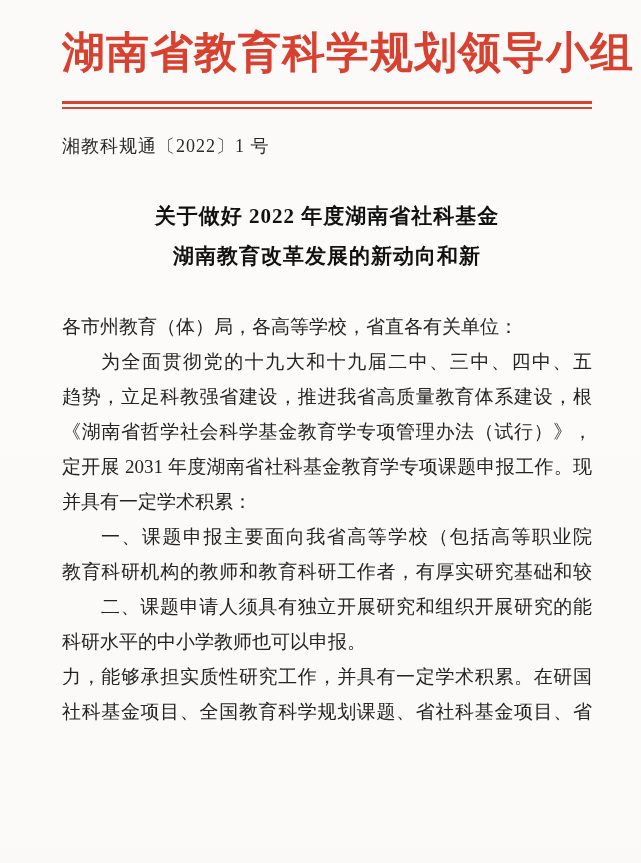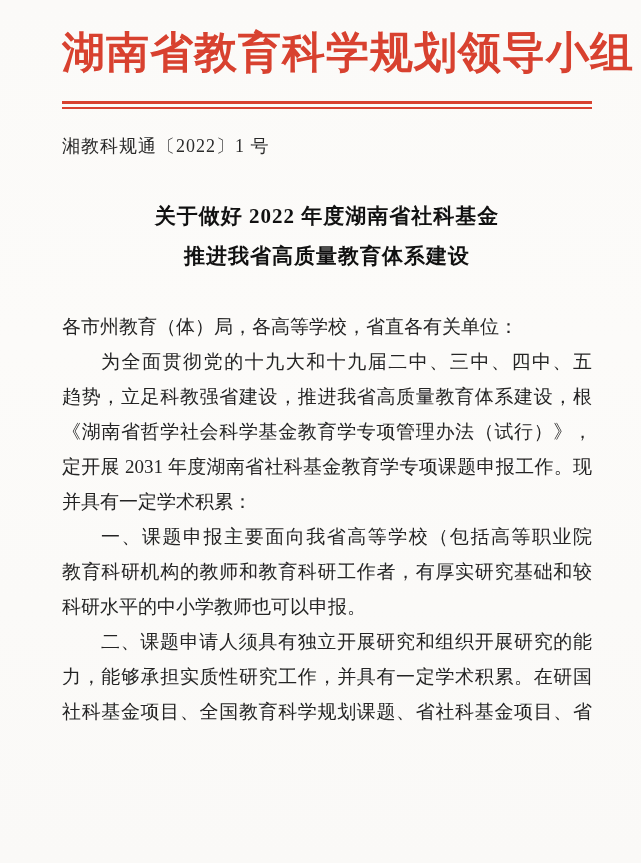--- a/index.html
+++ b/index.html
@@ -89,32 +89,32 @@
       <div class="double-rule">
         <div class="rule-thick"></div>
         <div class="rule-thin"></div>
       </div>
     </div>
 
     <div class="doc-number">湘教科规通〔2022〕1 号</div>
 
     <h1 class="doc-title">
       <span class="title-line">关于做好 2022 年度湖南省社科基金</span>
-      <span class="title-line">推进我省高质量教育体系建设</span>
+      <span class="title-line">湖南教育改革发展的新动向和新</span>
     </h1>
 
     <div class="doc-body">
       <div class="body-line">各市州教育（体）局，各高等学校，省直各有关单位：</div>
       <div class="body-line indent fill">为全面贯彻党的十九大和十九届二中、三中、四中、五中、</div>
       <div class="body-line fill">趋势，立足科教强省建设，推进我省高质量教育体系建设，根据</div>
       <div class="body-line fill">《湖南省哲学社会科学基金教育学专项管理办法（试行）》，决</div>
       <div class="body-line fill">定开展 2031 年度湖南省社科基金教育学专项课题申报工作。现</div>
       <div class="body-line">并具有一定学术积累：</div>
       <div class="body-line indent fill">一、课题申报主要面向我省高等学校（包括高等职业院校）、</div>
       <div class="body-line fill">教育科研机构的教师和教育科研工作者，有厚实研究基础和较高</div>
+      <div class="body-line indent fill">二、课题申请人须具有独立开展研究和组织开展研究的能</div>
       <div class="body-line">科研水平的中小学教师也可以申报。</div>
-      <div class="body-line indent fill">二、课题申请人须具有独立开展研究和组织开展研究的能</div>
       <div class="body-line fill">力，能够承担实质性研究工作，并具有一定学术积累。在研国家</div>
       <div class="body-line fill">社科基金项目、全国教育科学规划课题、省社科基金项目、省教</div>
     </div>
 
   </div>
 </div>
 
 </body></html>

